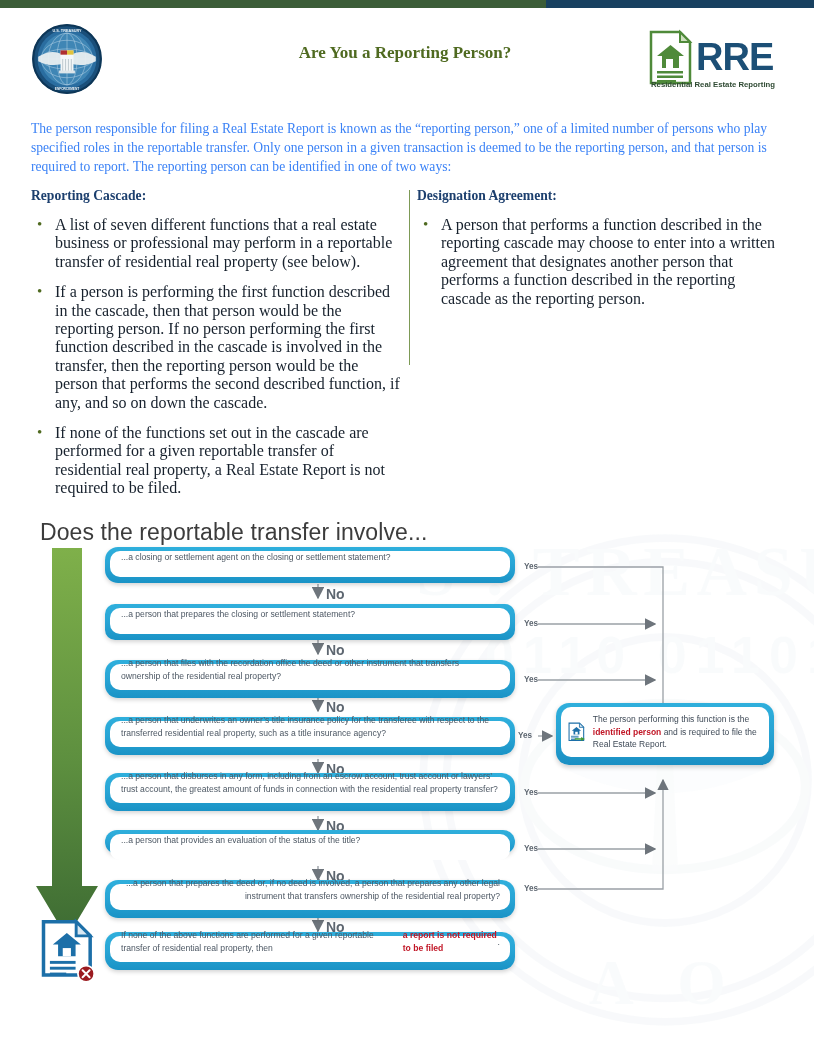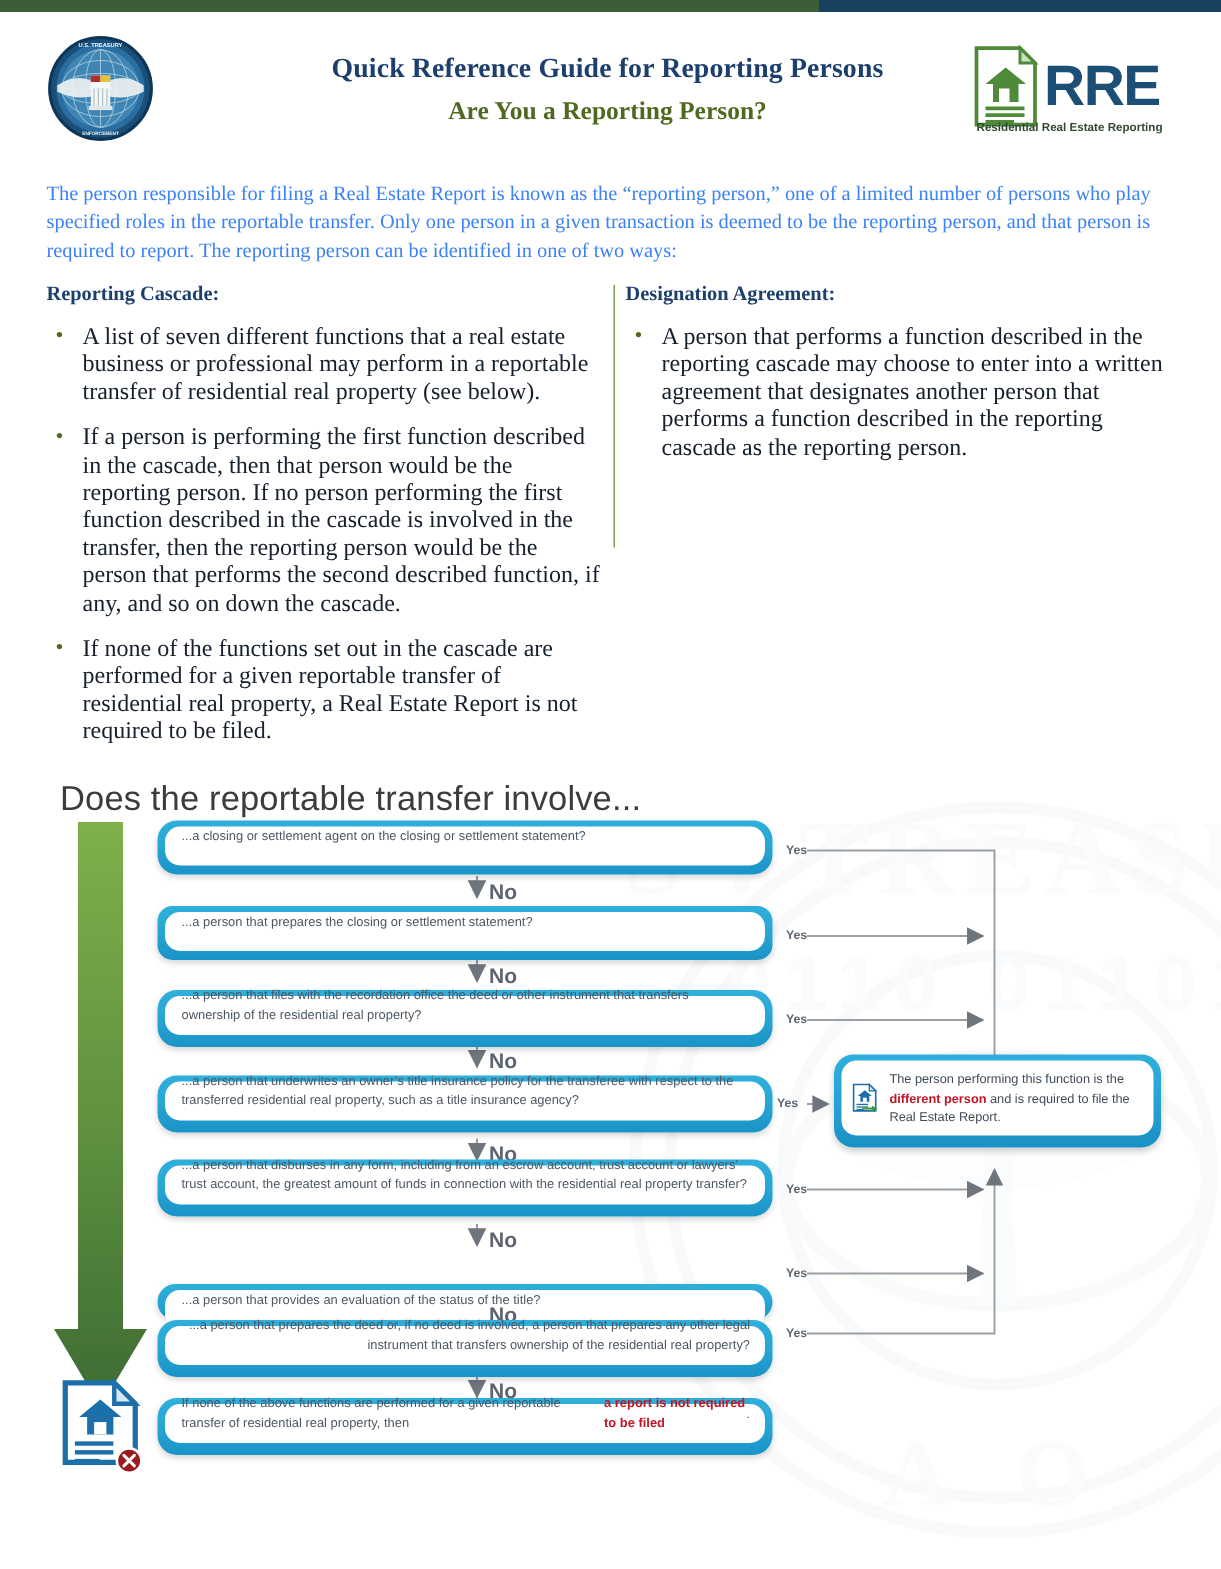--- a/index.html
+++ b/index.html
@@ -183,21 +183,20 @@
     <rect x="39" y="66" width="22" height="4" fill="#dde6ea"></rect>
     <rect x="41" y="38" width="18" height="12" fill="#f5f8f9"></rect>
     <rect x="41" y="38" width="9" height="6" fill="#b03030"></rect>
     <rect x="50" y="38" width="9" height="6" fill="#e2c33c"></rect>
     <circle cx="50" cy="50" r="47" fill="none" stroke="#0d3657" stroke-width="3"></circle>
     <text x="50" y="12" text-anchor="middle" font-family="Liberation Sans, sans-serif" font-size="5.3" font-weight="bold" fill="#eef5f8">U.S. TREASURY</text>
     <text x="50" y="93" text-anchor="middle" font-family="Liberation Sans, sans-serif" font-size="4.4" font-weight="bold" fill="#eef5f8">ENFORCEMENT</text>
   </svg>
 
   <div id="title-block">
-    <div id="title-main">Quick Reference Guide for Reporting Persons</div>
     <div id="title-sub">Are You a Reporting Person?</div>
   </div>
 
   <svg id="rre-logo" viewBox="0 0 296 124">
     <g>
       <path d="M14 8 H72 L92 28 V110 H14 Z" fill="#ffffff" stroke="#4f8a3a" stroke-width="5"></path>
       <path d="M72 8 L92 28 H72 Z" fill="#cfe0bf" stroke="#4f8a3a" stroke-width="4"></path>
       <path d="M53 34 L80 56 H70 V80 H36 V56 H26 Z" fill="#4f8a3a"></path>
       <rect x="44" y="62" width="14" height="18" fill="#ffffff"></rect>
       <g fill="#4f8a3a">
@@ -305,21 +304,21 @@
   </div>
   <div class="yes-label" style="left:518px; top:191px;">Yes</div>
   <div class="no-label" style="left:326px; top:221px;">No</div>
 
   <div class="qbox" style="left:105px; top:233px; width:410px; height:38px;">
     <div class="qbox-inner">...a person that disburses in any form, including from an escrow account, trust account or lawyers’ trust account, the greatest amount of funds in connection with the residential real property transfer?</div>
   </div>
   <div class="yes-label" style="left:524px; top:248px;">Yes</div>
   <div class="no-label" style="left:326px; top:278px;">No</div>
 
-  <div class="qbox" style="left:105px; top:290px; width:410px; height:24px;margin-top:26px;">
+  <div class="qbox" style="left:105px; top:290px; width:410px; height:24px;">
     <div class="qbox-inner">...a person that provides an evaluation of the status of the title?</div>
   </div>
   <div class="yes-label" style="left:524px; top:304px;">Yes</div>
   <div class="no-label" style="left:326px; top:328px;">No</div>
 
   <div class="qbox" style="left:105px; top:340px; width:410px; height:38px;text-align:right;">
     <div class="qbox-inner">...a person that prepares the deed or, if no deed is involved, a person that prepares any other legal instrument that transfers ownership of the residential real property?</div>
   </div>
   <div class="yes-label" style="left:524px; top:344px;">Yes</div>
   <div class="no-label" style="left:326px; top:379px;">No</div>
@@ -340,21 +339,21 @@
         <path d="M40 22 L62 40 H54 V58 H26 V40 H18 Z" fill="#1c6fa8"></path>
         <rect x="34" y="45" width="12" height="13" fill="#ffffff"></rect>
         <g fill="#1c6fa8">
           <rect x="14" y="64" width="36" height="4"></rect>
           <rect x="14" y="72" width="36" height="4"></rect>
           <rect x="14" y="80" width="22" height="4"></rect>
         </g>
         <path d="M32 76 H62 V70 L80 79 L62 88 V82 H32 Z" fill="#3f9a35"></path>
       </svg>
       <div id="result-text">
-        <span>The person performing this function is the </span><b>different person</b><span> and is required to file the Real Estate Report.</span>
+        <span>The person performing this function is the </span><b>identified person</b><span> and is required to file the Real Estate Report.</span>
       </div>
     </div>
   </div>
 
   <svg id="nofile-icon" viewBox="0 0 96 110">
     <path d="M6 5 H62 L86 29 V96 H6 Z" fill="#ffffff" stroke="#1c6fa8" stroke-width="6"></path>
     <path d="M62 5 L86 29 H62 Z" fill="#d8e8f3" stroke="#1c6fa8" stroke-width="5"></path>
     <path d="M46 24 L70 44 H61 V64 H31 V44 H22 Z" fill="#1c6fa8"></path>
     <rect x="39" y="50" width="14" height="14" fill="#ffffff"></rect>
     <g fill="#1c6fa8">

